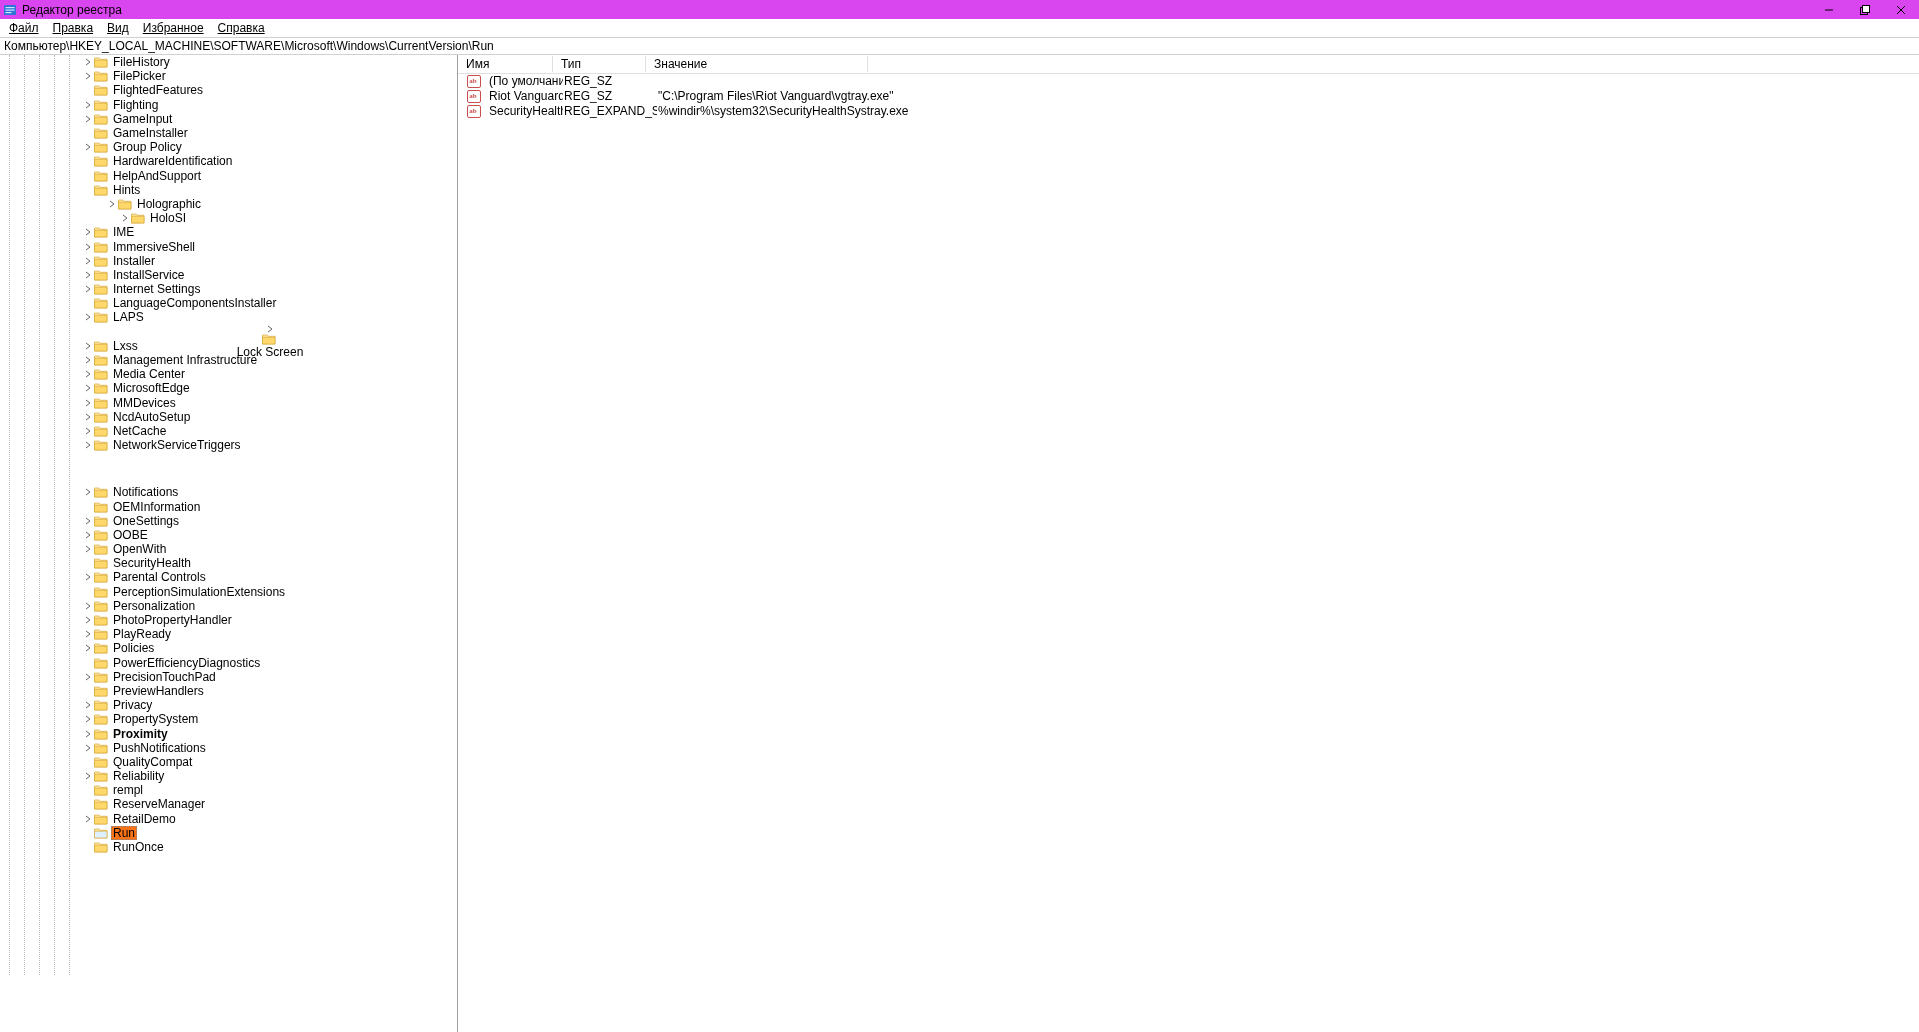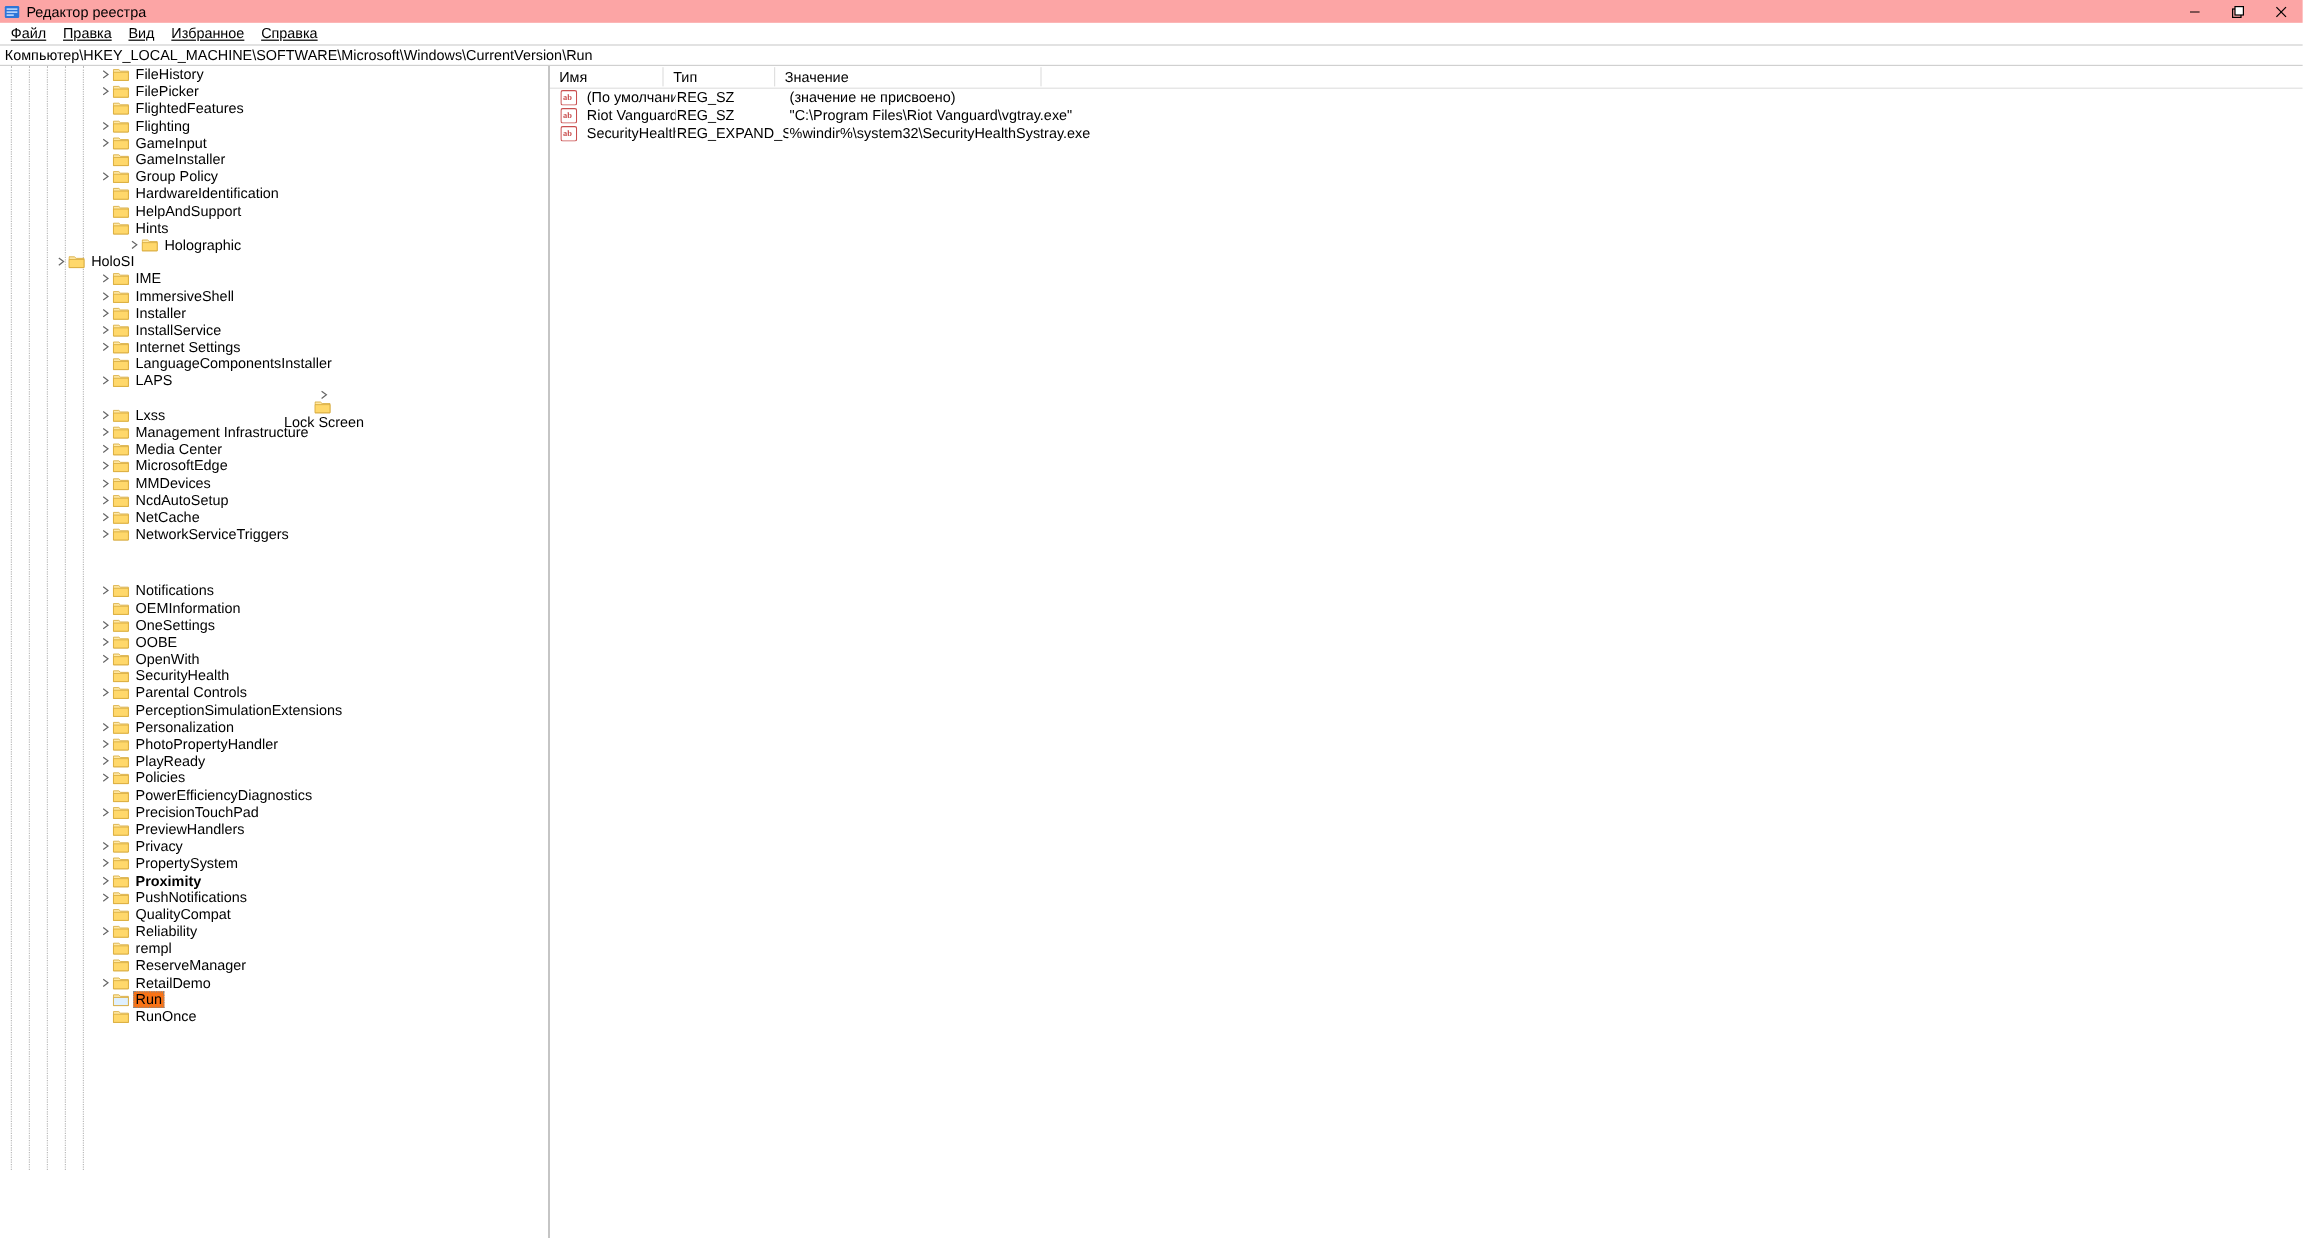--- a/index.html
+++ b/index.html
@@ -8,21 +8,21 @@
     width: 1919px;
     height: 1032px;
     font-family: 'Segoe UI', Tahoma, sans-serif;
     font-size: 12px;
     background: #fff;
     overflow: hidden;
     color: #000;
   }
   .titlebar {
     height: 19px;
-    background: #fca5a5;
+    background: #d946ef;
     display: flex;
     align-items: center;
     border-bottom: 0;
   }
   .titlebar-icon {
     width: 16px;
     height: 16px;
     margin: 0 4px 0 2px;
     display: flex;
     align-items: center;
@@ -382,21 +382,21 @@
               </svg>
             </span>
             <span class="folder">
               <svg width="14" height="12" viewBox="0 0 14 12">
     <path d="M0.5 2 L5 2 L6.5 3.3 L13 3.3 L13 11 L0.5 11 Z" fill="#ffe9a6" stroke="#d6a93a" stroke-width="0.7"></path>
     <path class="f-body" d="M0.5 4.2 L13 4.2 L13 11 L0.5 11 Z" fill="#ffd86b" stroke="#d6a93a" stroke-width="0.7"></path>
   </svg>
             </span>
             <span class="label">Holographic</span>
           </li>
-          <li class="tree-row" style="padding-left: 46px;">
+          <li class="tree-row" style="padding-left: 90px; margin-left: 30px;">
             <span class="expander ">
               <svg width="8" height="8">
                 <path d="M2 1 L6 4 L2 7" fill="none" stroke="#666" stroke-width="1"></path>
               </svg>
             </span>
             <span class="folder">
               <svg width="14" height="12" viewBox="0 0 14 12">
     <path d="M0.5 2 L5 2 L6.5 3.3 L13 3.3 L13 11 L0.5 11 Z" fill="#ffe9a6" stroke="#d6a93a" stroke-width="0.7"></path>
     <path class="f-body" d="M0.5 4.2 L13 4.2 L13 11 L0.5 11 Z" fill="#ffd86b" stroke="#d6a93a" stroke-width="0.7"></path>
   </svg>
@@ -961,21 +961,20 @@
     <div class="list-body" id="list-body">
         <div class="list-row">
           <span class="val-icon">
             <svg width="14" height="13" viewBox="0 0 14 13">
     <rect x="0.5" y="0.5" width="13" height="12" rx="1.5" fill="#fff" stroke="#c94f4f" stroke-width="1"></rect>
     <text x="2.2" y="8" font-size="7" font-family="Tahoma" fill="#c94f4f" font-weight="bold">ab</text>
   </svg>
           </span>
           <span class="cell cell-name">(По умолчанию)</span>
           <span class="cell cell-type">REG_SZ</span>
-          <span class="cell cell-value">(значение не присвоено)</span>
         </div>
         <div class="list-row">
           <span class="val-icon">
             <svg width="14" height="13" viewBox="0 0 14 13">
     <rect x="0.5" y="0.5" width="13" height="12" rx="1.5" fill="#fff" stroke="#c94f4f" stroke-width="1"></rect>
     <text x="2.2" y="8" font-size="7" font-family="Tahoma" fill="#c94f4f" font-weight="bold">ab</text>
   </svg>
           </span>
           <span class="cell cell-name">Riot Vanguard</span>
           <span class="cell cell-type">REG_SZ</span>

